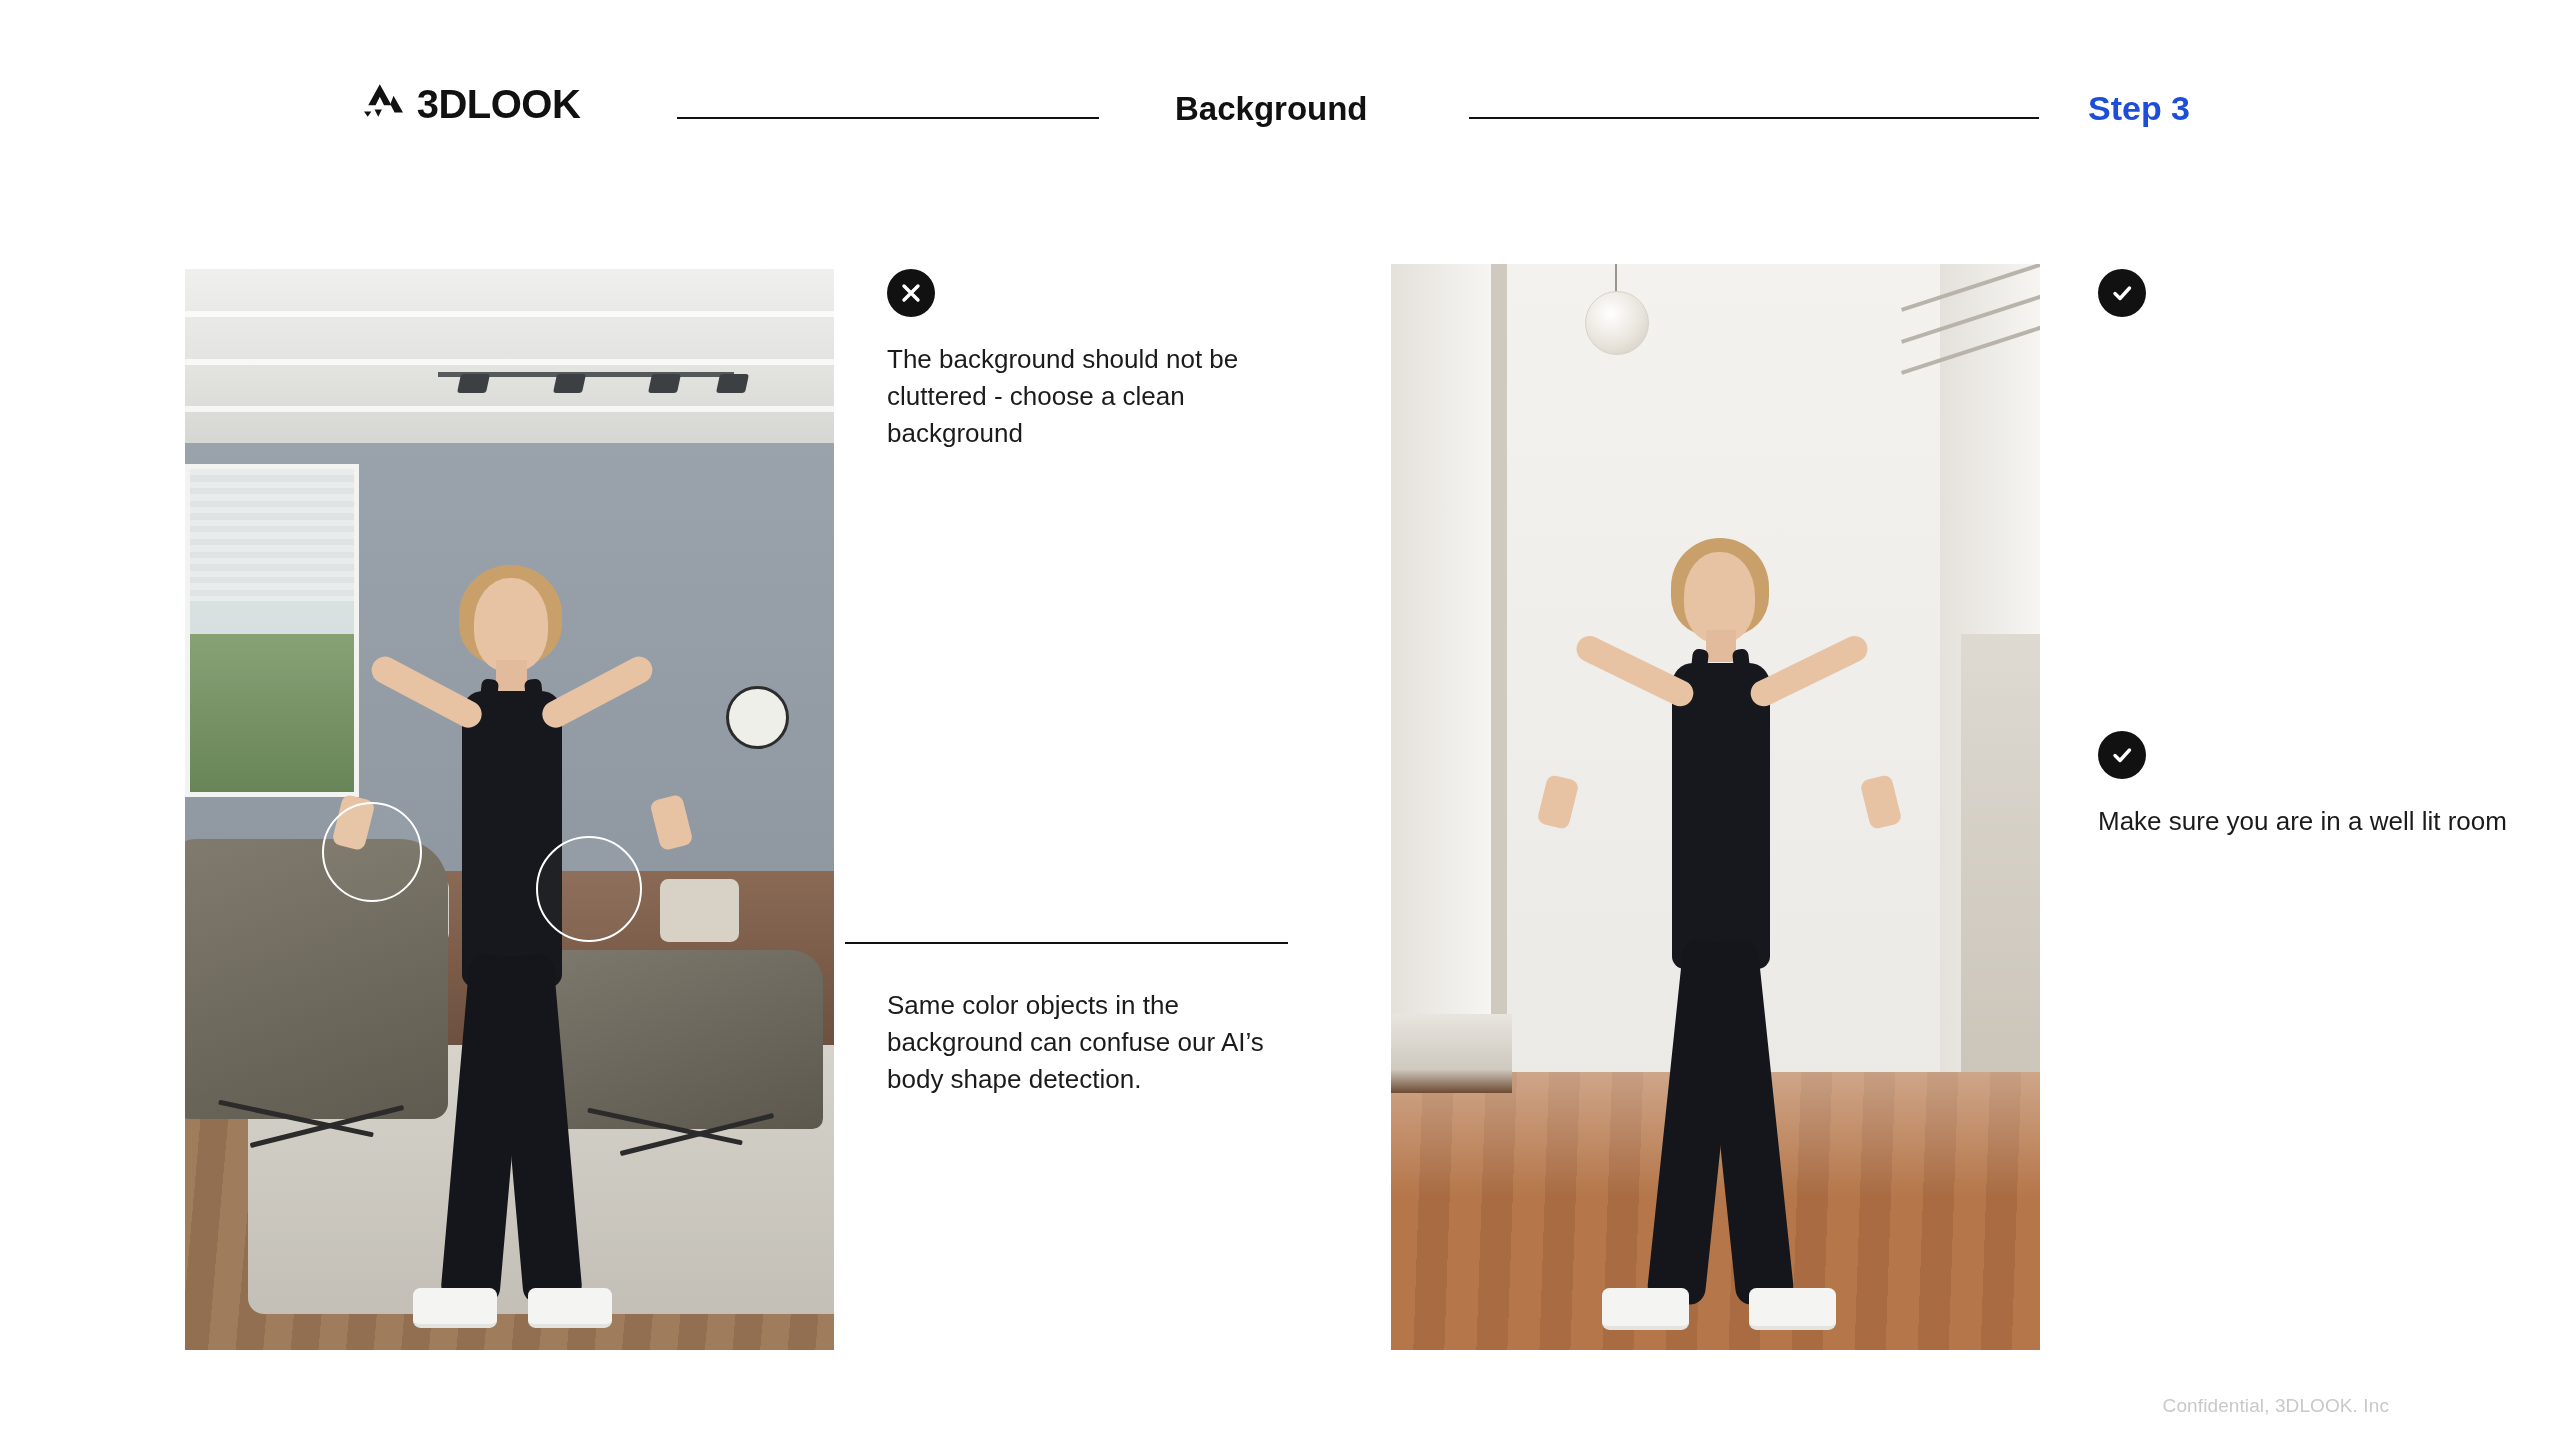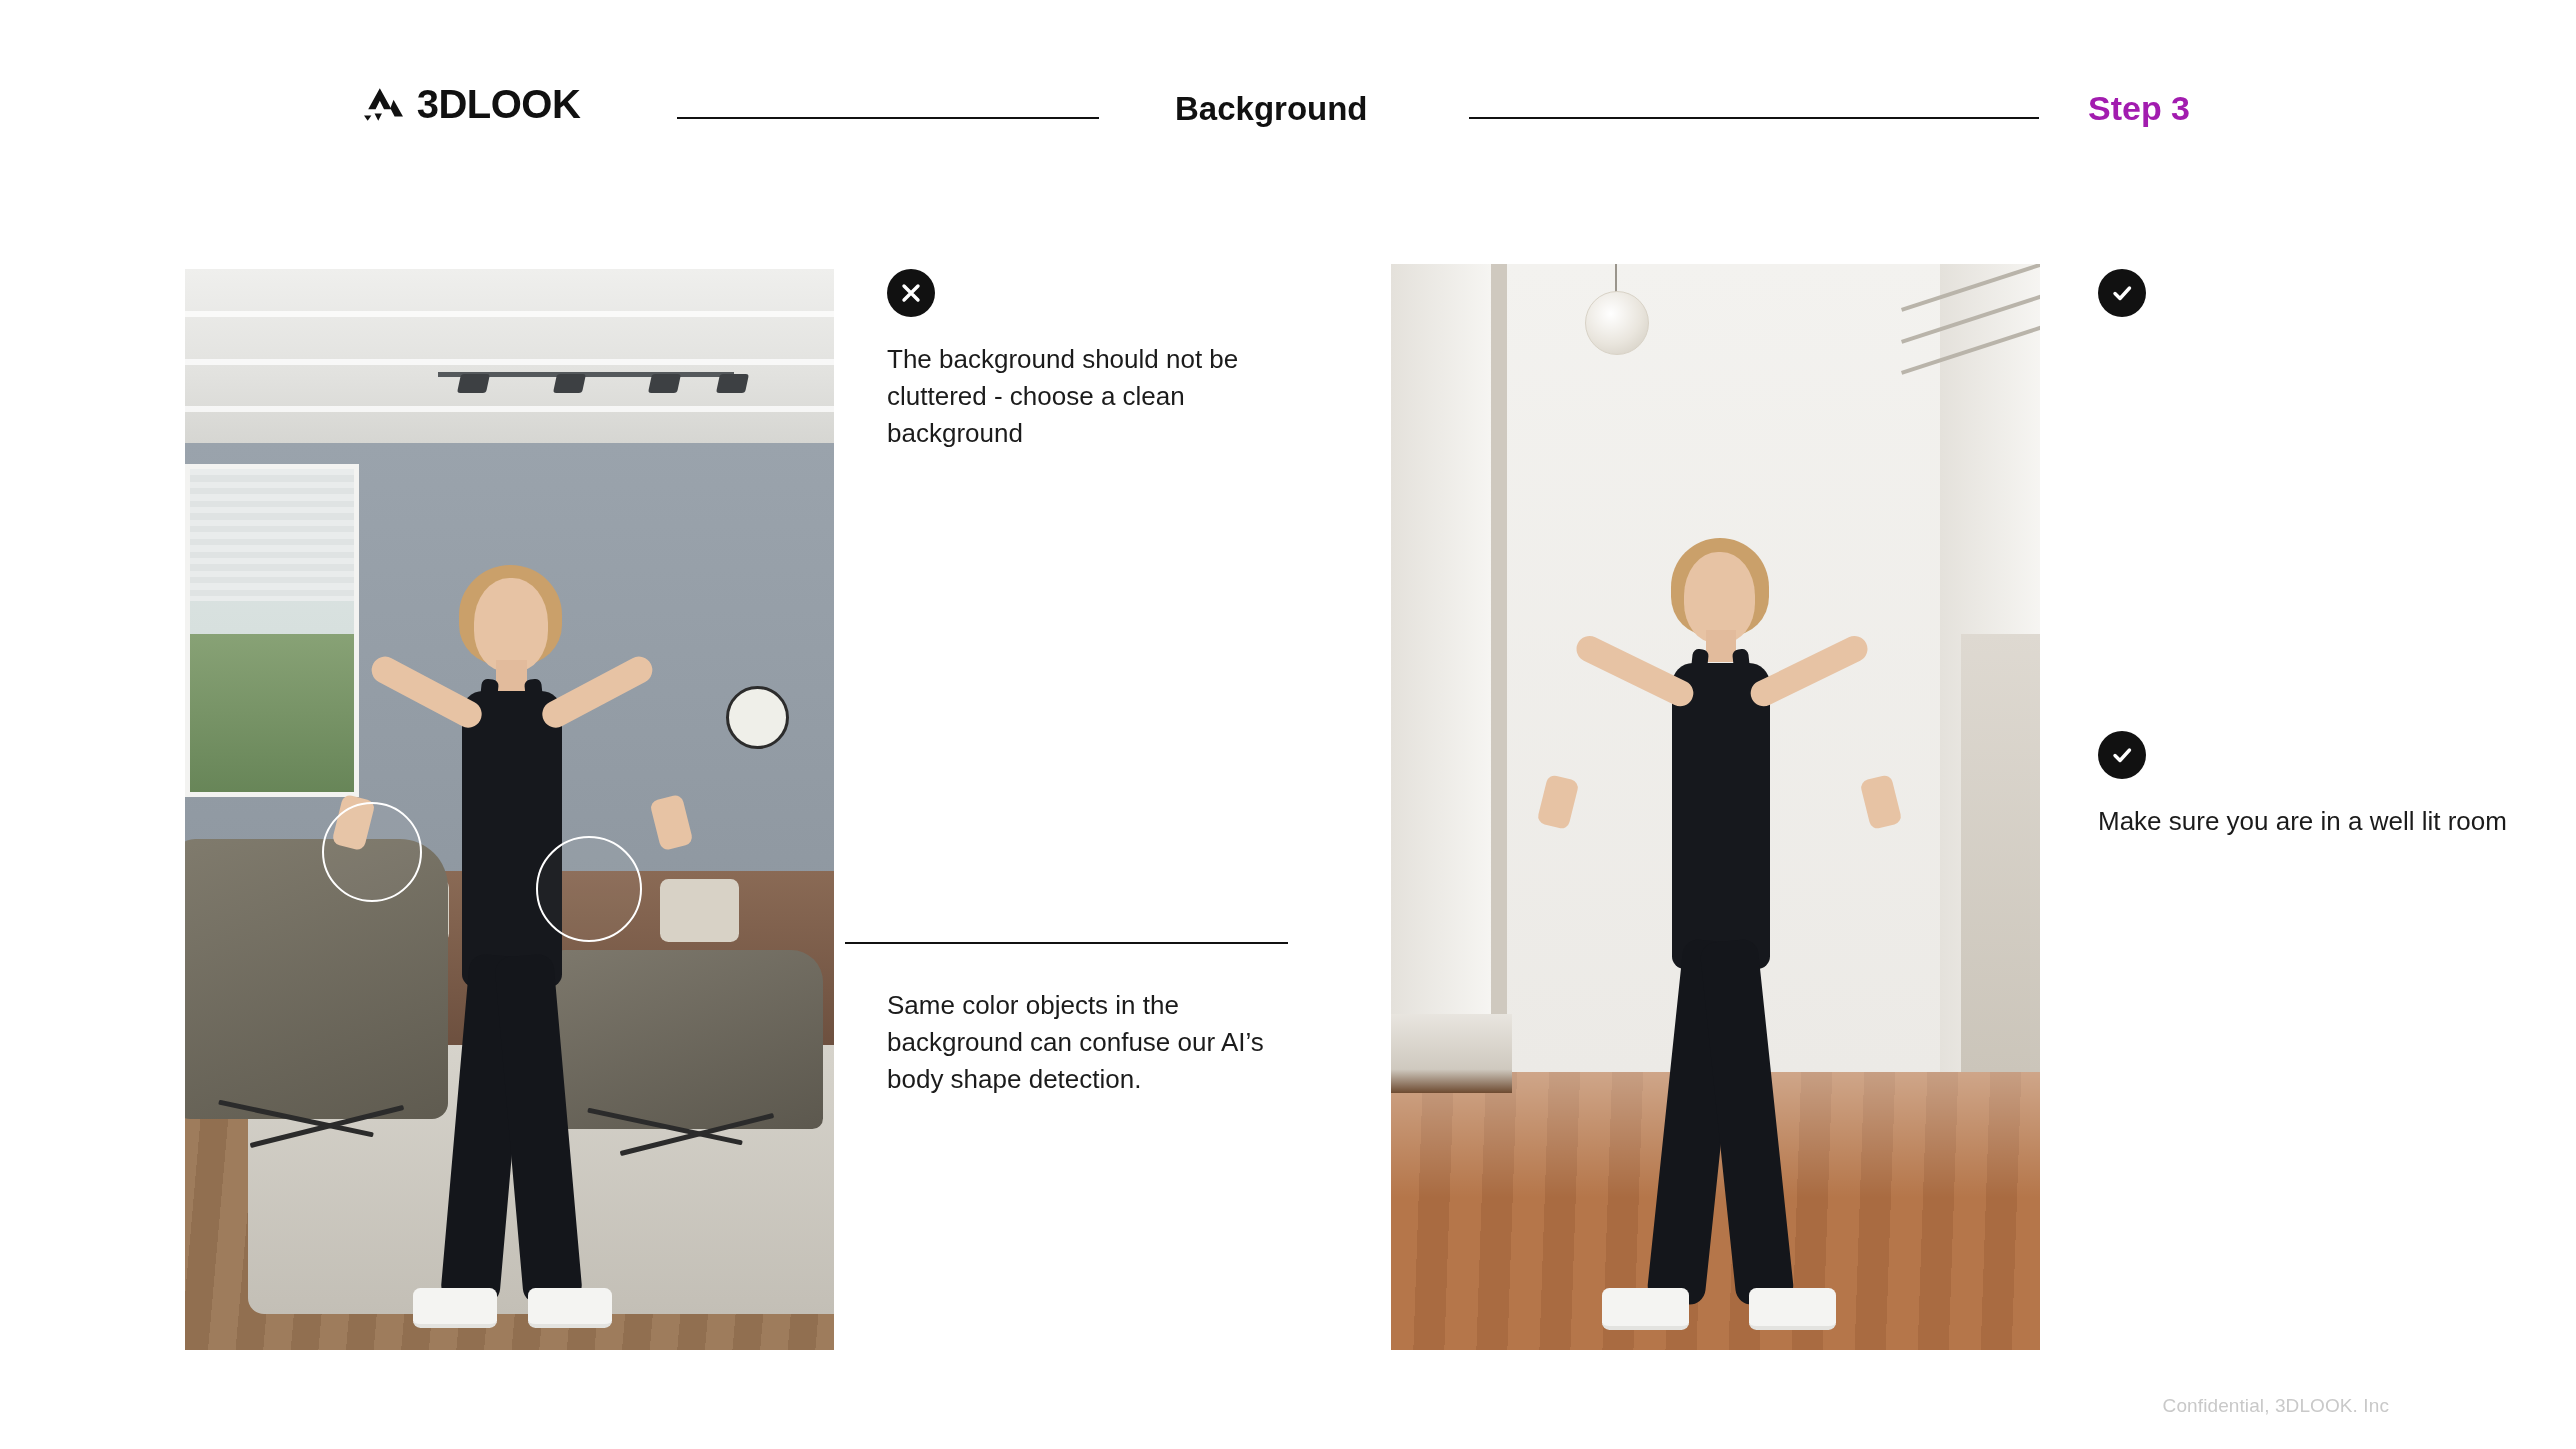--- a/index.html
+++ b/index.html
@@ -14,21 +14,20 @@
     position: relative;
     width: 2576px;
     height: 1449px;
     background: #ffffff;
   }
   .logo-block {
     position: absolute;
     left: 364px;
     top: 84px;
     display: flex;
-    align-items: center;
     gap: 13.7px;
   }
   .logo-mark { width: 39px; height: 33px; display: block; }
   .logo-text {
     font-size: 40px;
     font-weight: 700;
     letter-spacing: -0.5px;
     color: #111111;
     line-height: 1;
     font-family: "Liberation Sans", sans-serif;
@@ -47,21 +46,21 @@
     top: 90px;
     font-size: 33px;
     color: #111111;
     font-weight: 700;
   }
   .header-step {
     position: absolute;
     left: 2088px;
     top: 89px;
     font-size: 34px;
-    color: #a21caf;
+    color: #1d4ed8;
     font-weight: 600;
   }
 
   
   .photo {
     position: absolute;
     overflow: hidden;
     background: #cfcfcf;
   }
   .photo-left  { left: 185px;  top: 269px; width: 649px; height: 1081px; }

